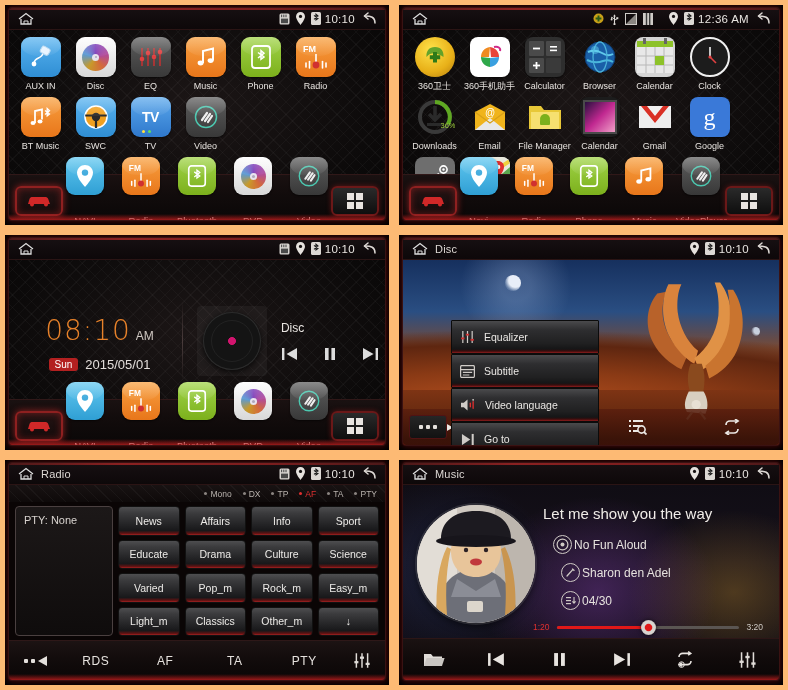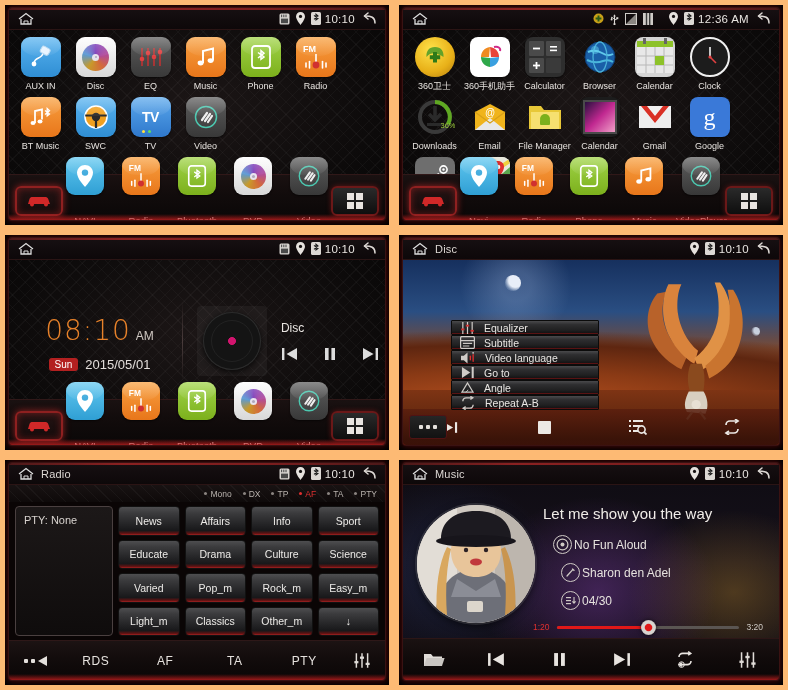--- a/index.html
+++ b/index.html
@@ -169,21 +169,21 @@
     background: radial-gradient(ellipse 120% 100% at 30% 100%, #b5501f 0%, #8a3a15 45%, #5e2610 80%, transparent 100%); }
   .dune2 { position:absolute; left:0; right:0; bottom:0; height: 30%;
     background: linear-gradient(to bottom, #7e3414, #4a1d0a); }
   .eagle { position:absolute; left: 54%; top: 8%; width: 46%; height: 80%; }
   .moon { position:absolute; left:27%; top:8%; width:16px;height:16px;border-radius:50%;
           background: radial-gradient(circle at 65% 35%, #e8eef8 0 45%, rgba(210,225,245,.25) 70%, transparent 100%); }
   .moon2 { position:absolute; right:5%; top:36%; width:9px;height:9px;border-radius:50%;
           background: radial-gradient(circle at 70% 40%, #dde8f6 0 40%, transparent 75%); opacity:.85;}
   .dvdmenu { position:absolute; left: 48px; top: 60px; width: 148px; z-index: 5; }
   .dvdrow {
-    height: 15px; margin-bottom: 0px;
+    height: 34px; margin-bottom: 0px;
     background: linear-gradient(to bottom, #4a4a4c 0%, #2e2e30 28%, #202021 70%, #151516 88%, #3a0d0d 94%, #8f1d1d 100%);
     border-radius: 1px;
     display:flex; align-items:center; padding-left: 8px; gap: 9px;
     border:1px solid #0b0b0b;
     cursor:pointer;
   }
   .dvdrow .dlbl { color:#e9e6e3; font-size:10.5px; }
   .dvdbar {
     position:absolute; left:0; right:0; bottom:0; height: 36px;
     background: linear-gradient(to bottom, rgba(90,30,14,.85), rgba(50,16,7,.92));

